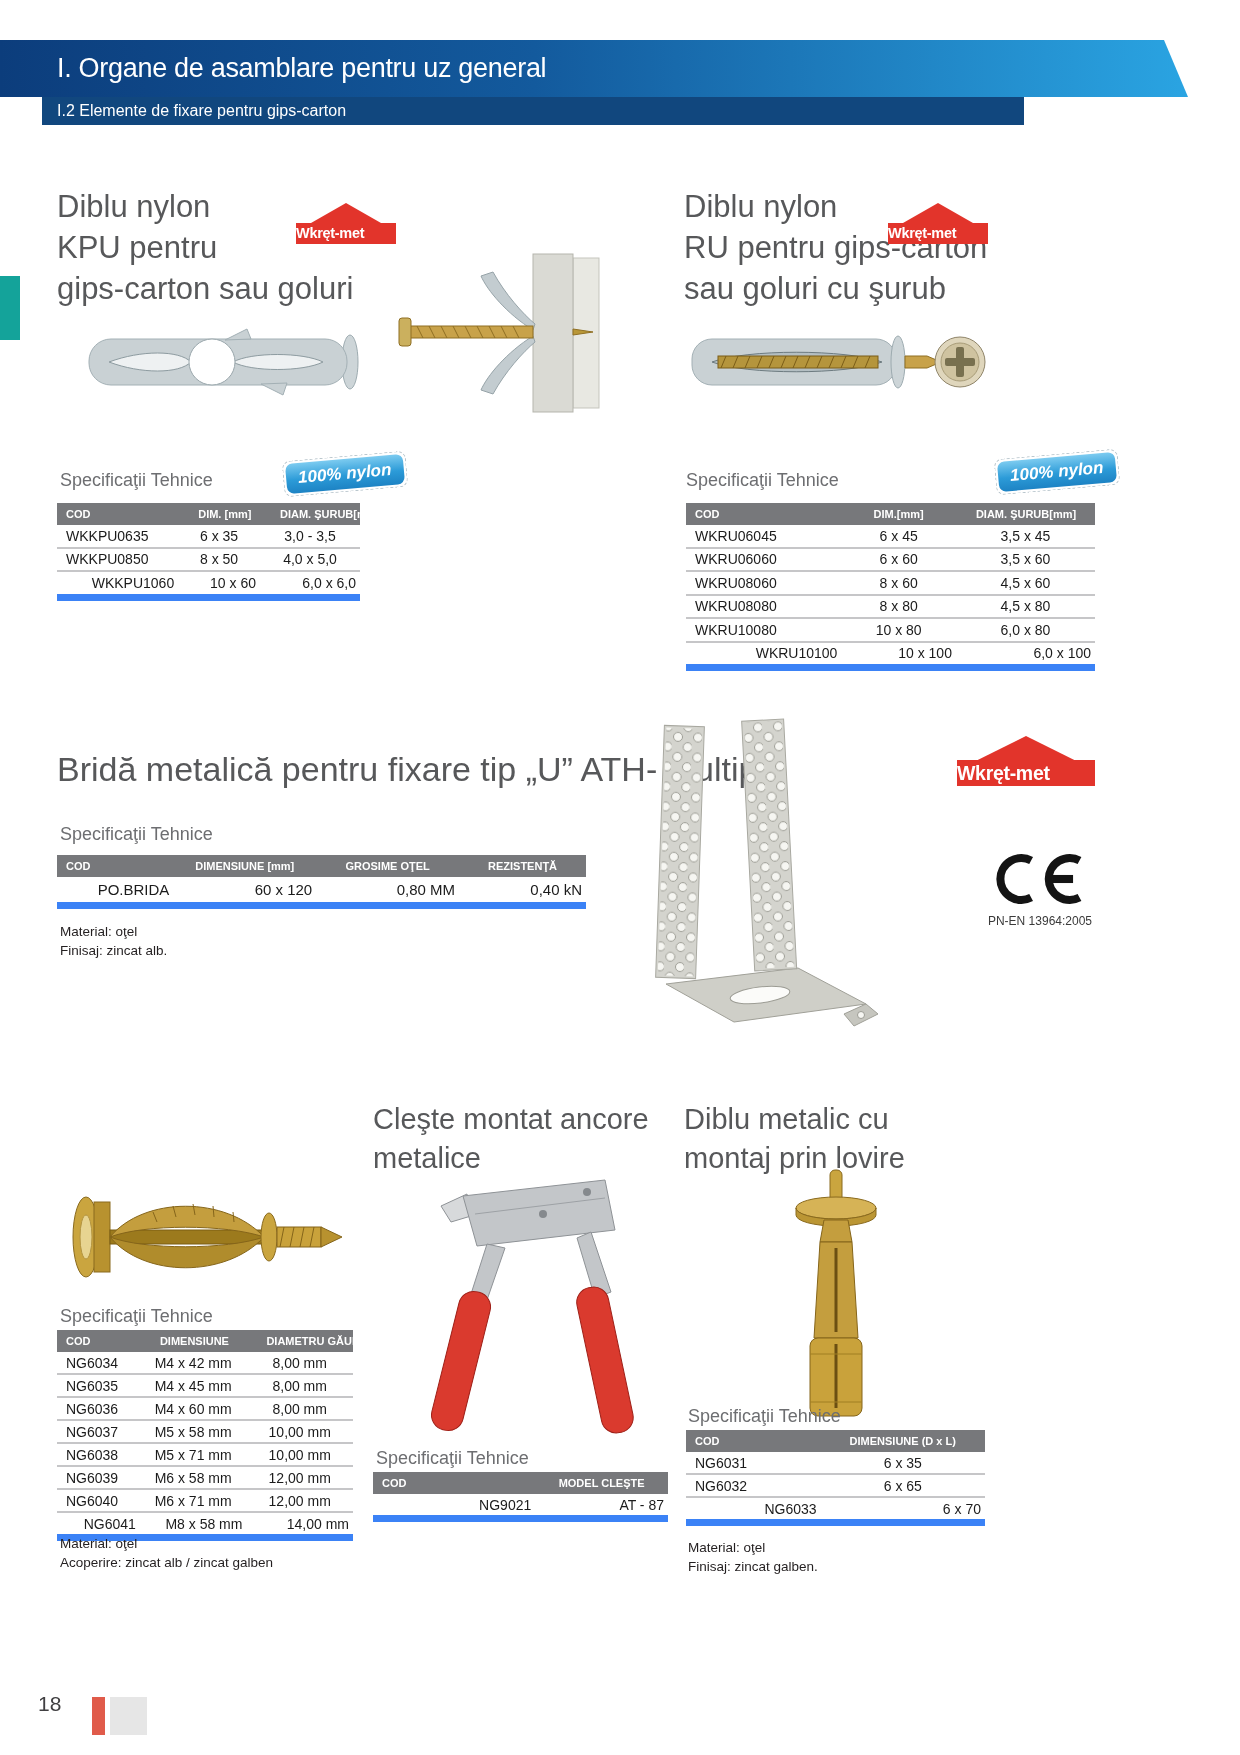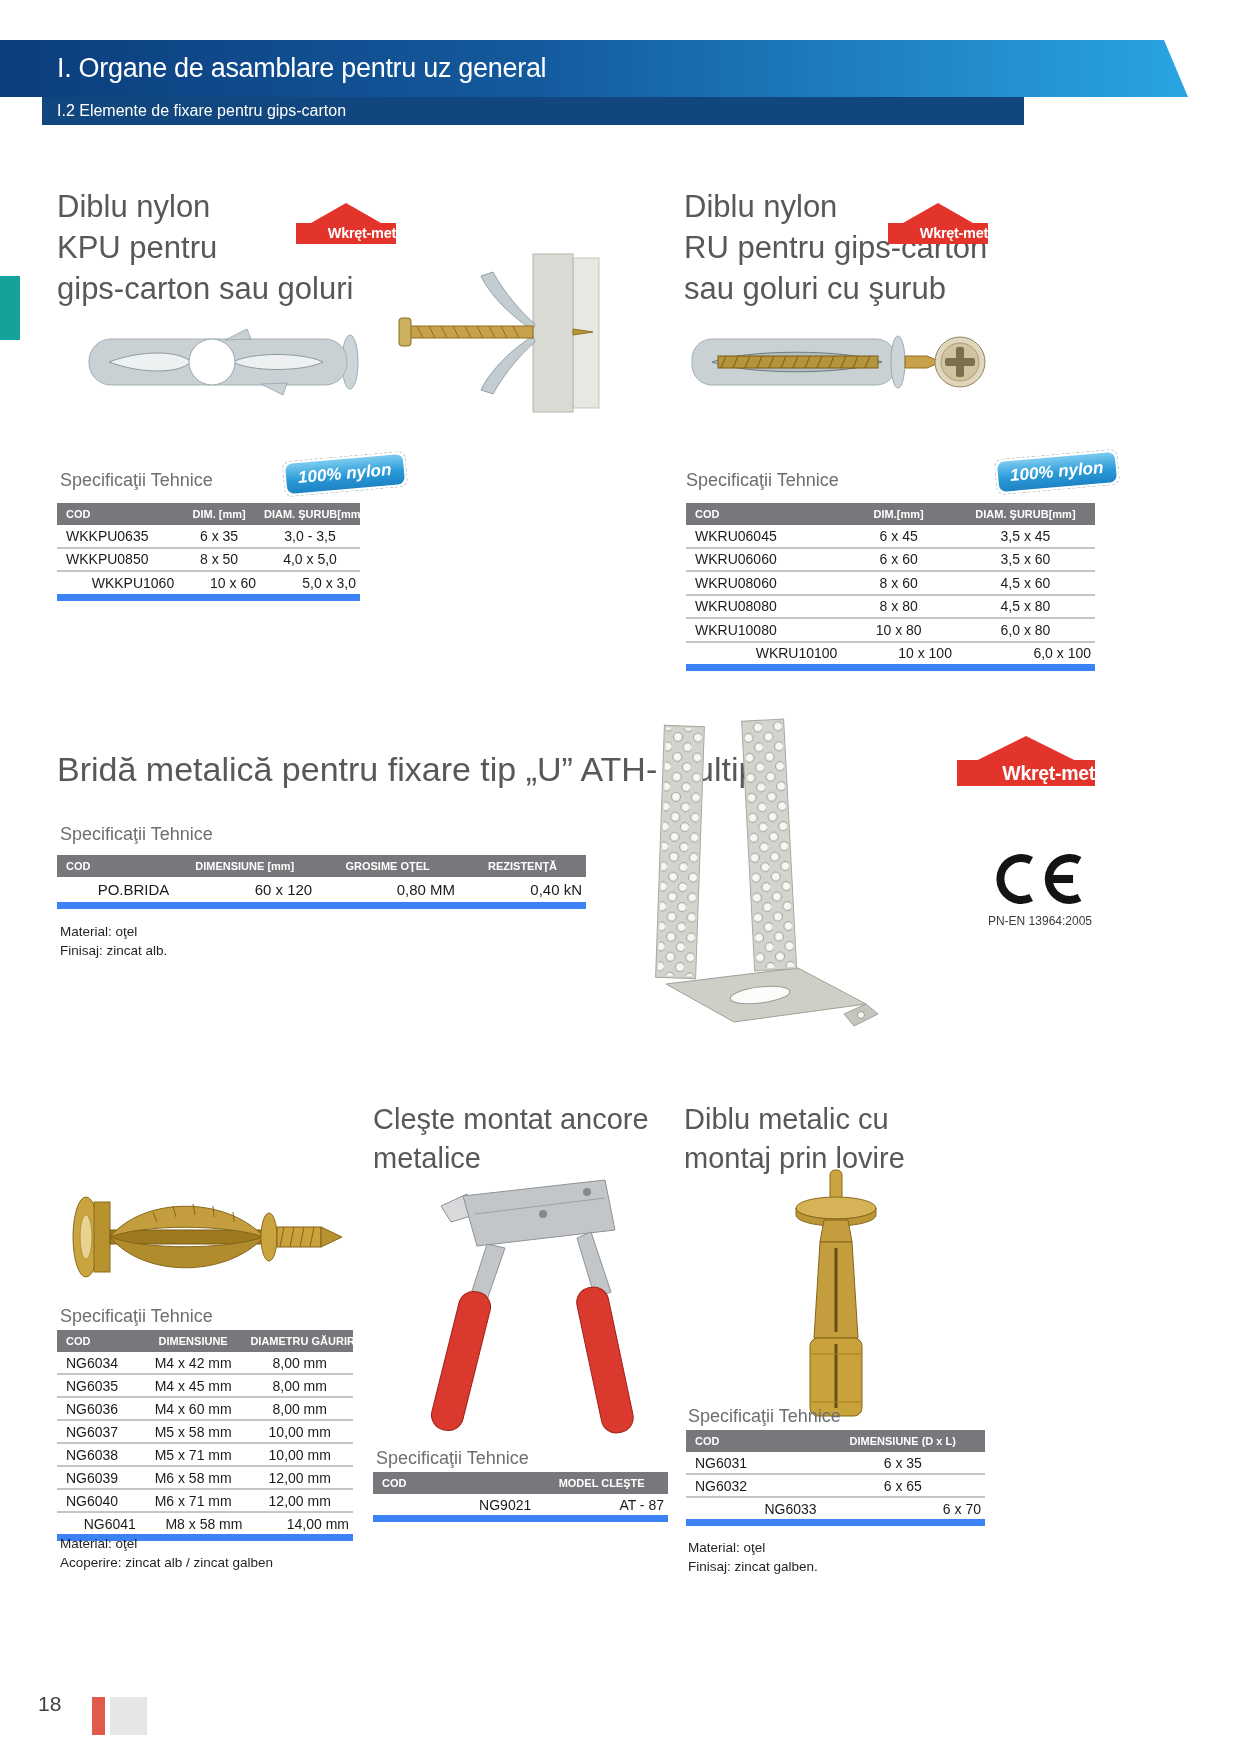--- a/index.html
+++ b/index.html
@@ -20,34 +20,34 @@
   .ptitle{color:#57585a;font-size:31px;line-height:41px;white-space:pre-line;margin:0;font-weight:400;}
   .ptitle.big{font-size:34px;line-height:42px;}
   .ptitle.small{font-size:29px;line-height:39px;}
   .speclabel{color:#6d6e71;font-size:18px;}
 
   
   .wm{text-align:center;}
   .wm-roof{height:20px;width:70%;margin:0 auto;background:#e2342b;
            clip-path:polygon(50% 0,100% 100%,0 100%);}
   .wm-band{height:21px;background:#e2342b;color:#fff;font-weight:bold;font-size:14.5px;
-           text-align:right;line-height:21px;letter-spacing:-0.3px;}
+           text-align:left;line-height:21px;letter-spacing:-0.3px;}
   .wm.big .wm-roof{height:24px;}
   .wm.big .wm-band{height:26px;font-size:19.5px;line-height:26px;}
 
   
   .badge{background:#fff;padding:2px;border:1px dashed #b9c6cd;border-radius:8px;
          transform:rotate(-5deg);}
   .badge-inner{background:linear-gradient(180deg,#7ccbf0 0%,#2c9bd8 55%,#1d83c4 100%);
          color:#fff;font-style:italic;font-weight:bold;font-size:17px;
          padding:5px 12px;border-radius:7px;white-space:nowrap;}
 
   
   .spec table{border-collapse:collapse;width:100%;table-layout:fixed;}
-  .spec th{background:#77787b;color:#fff;font-size:11px;height:22px;padding:0 4px;
+  .spec th{background:#77787b;color:#fff;font-size:11px;height:22px;padding:0 20px;
            text-align:center;font-weight:bold;white-space:nowrap;}
   .spec th:first-child,.spec td:first-child{text-align:left;padding-left:9px;}
   .spec td{height:21px;font-size:14px;color:#1b1b1b;text-align:center;
            border-bottom:2px solid #c6c6c8;padding:0 4px;white-space:nowrap;}
   .spec tbody tr:last-child td{border-bottom:7px solid #3b82f6;text-align:right;}
   .spec.tall td{height:21.5px;}
   .spec.brida td{height:25px;font-size:15px;}
 
   .notes{font-size:13.5px;color:#231f20;line-height:19px;}
 
@@ -121,21 +121,21 @@
           <td>3,0 - 3,5</td>
         </tr>
           <tr>
           <td>WKKPU0850</td>
           <td>8 x 50</td>
           <td>4,0 x 5,0</td>
         </tr>
           <tr>
           <td>WKKPU1060</td>
           <td>10 x 60</td>
-          <td>5,0 x 3,0</td>
+          <td>6,0 x 6,0</td>
         </tr>
         </tbody>
     </table>
   </div>
 
   <div class="abs" style="left:395px;top:250px;width:245px;height:168px">
     <svg width="245" height="168" viewBox="0 0 245 168">
       <rect x="178" y="8" width="26" height="150" fill="#e8e8e2" stroke="#c5c5bd"></rect>
       <rect x="138" y="4" width="40" height="158" fill="#dadad4" stroke="#b5b5ad"></rect>
       <path d="M138 80 C112 64,92 40,86 26 L98 22 C110 44,128 64,140 74 Z" fill="#c3ccd0" stroke="#96a3a8"></path>

